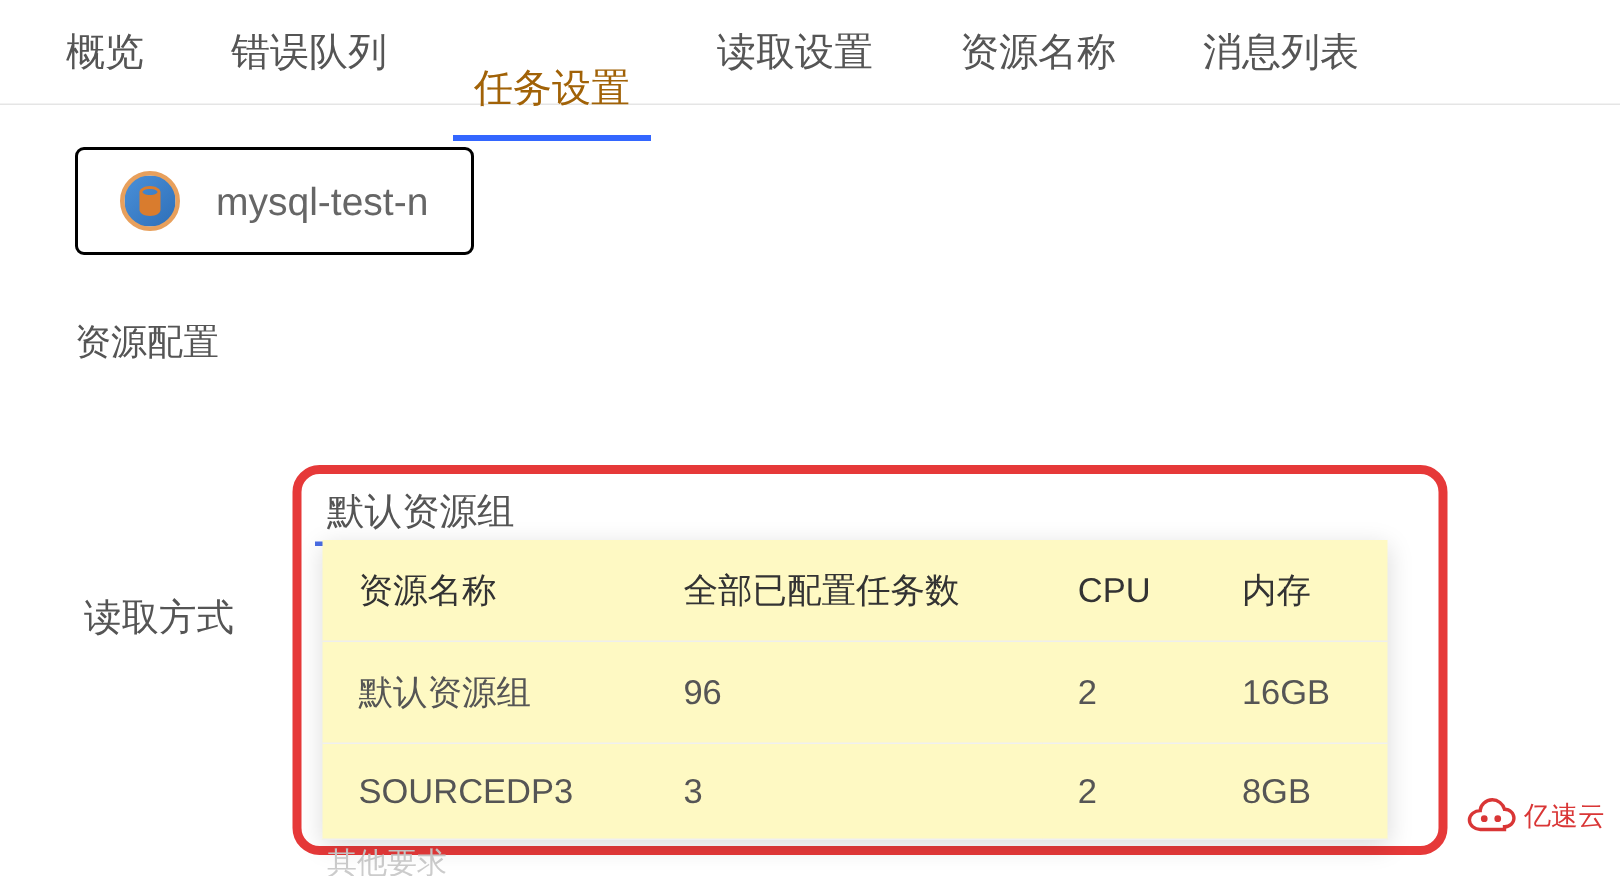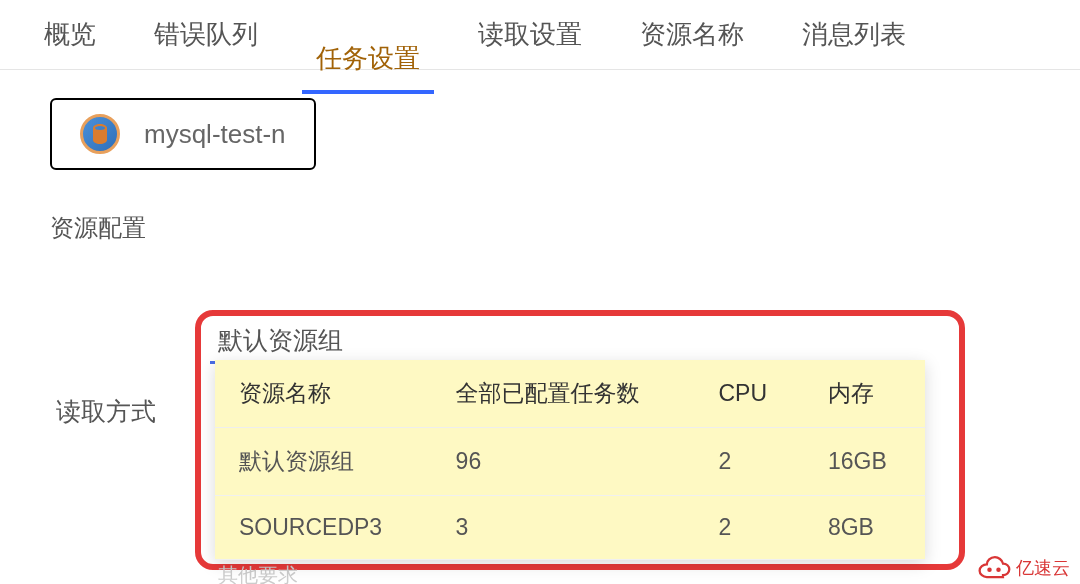--- a/index.html
+++ b/index.html
@@ -157,21 +157,21 @@
     .faint-text {
       position: absolute;
       left: 218px;
       top: 562px;
       font-size: 20px;
       color: #ccc;
     }
     .logo-watermark {
       position: absolute;
       right: 10px;
-      bottom: 2px;
+      bottom: 26px;
       display: flex;
       align-items: center;
       font-size: 18px;
       color: #d93636;
       font-weight: 500;
     }
     .logo-watermark svg {
       width: 36px;
       height: 28px;
       margin-right: 4px;

